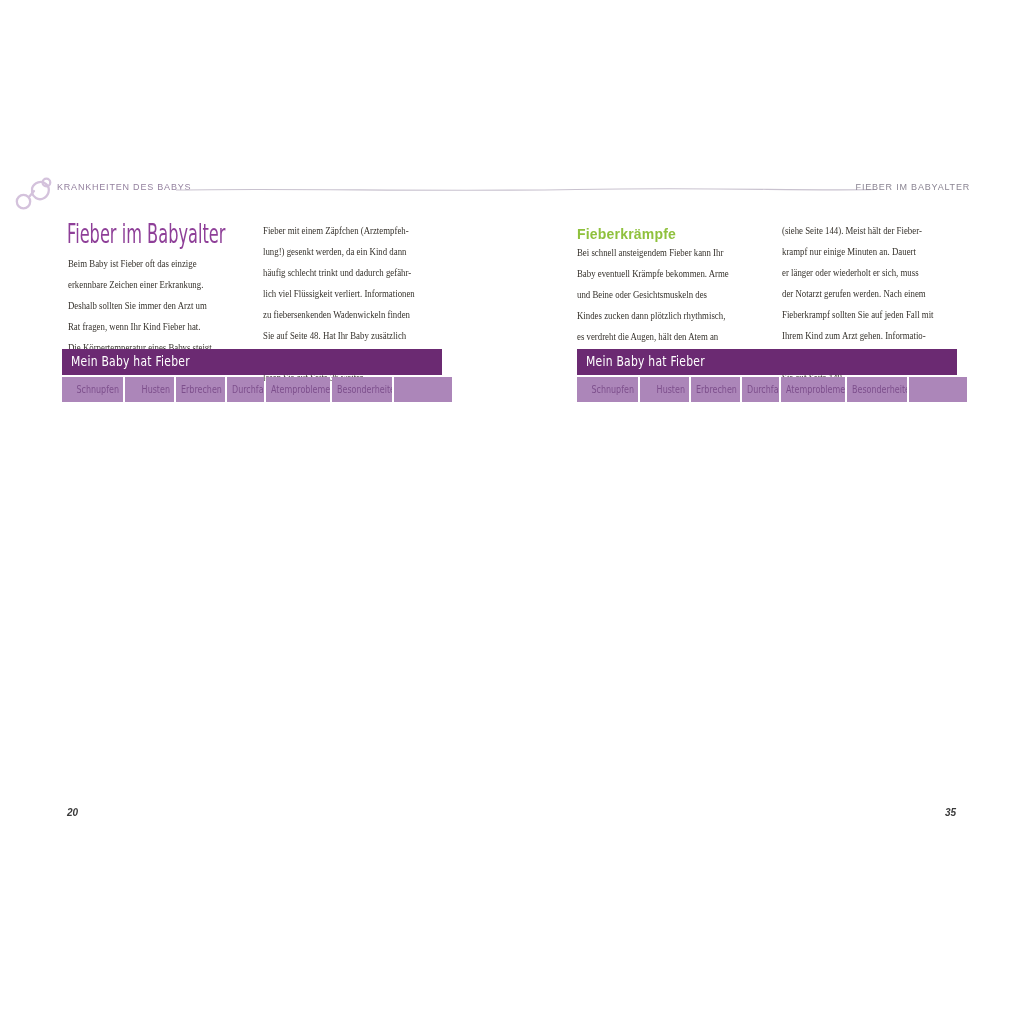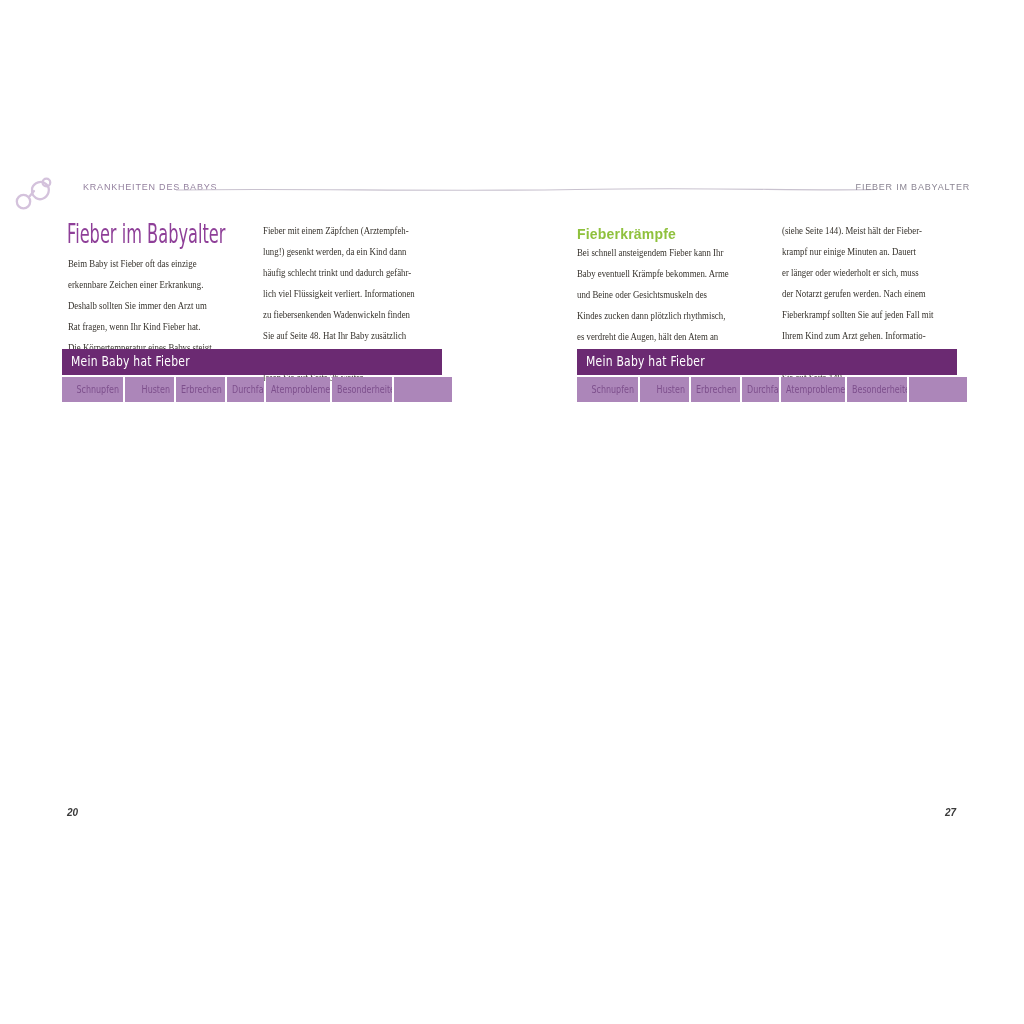--- a/index.html
+++ b/index.html
@@ -5,21 +5,21 @@
   :root{
     --accent:#6b2a72; --thead-bg:#ac86b9; --thead-text:#7d4f8c;
     --row-bg:#edebf0; --link:#a13c98; --green:#8fc13d; --title:#8e3f98;
   }
   *{margin:0;padding:0;box-sizing:border-box;}
   html,body{background:#ffffff;}
   body{width:1024px;height:1024px;font-family:"Liberation Sans",sans-serif;position:relative;overflow:hidden;}
   #stage{position:absolute;inset:0;background:#fff;}
 
   .abs{position:absolute;}
-  .top-label{font-size:9px;letter-spacing:.8px;white-space:nowrap;margin-left:26px;}
+  .top-label{font-size:9px;letter-spacing:.8px;white-space:nowrap;}
   #hdr-left{left:57px;top:182px;color:#94819f;}
   #hdr-right{top:182px;right:54px;color:#8b8593;}
 
   .page-title{left:67px;top:218px;font-family:"DejaVu Sans",sans-serif;font-size:27px;
     color:var(--title);transform:scaleX(.6);transform-origin:0 0;white-space:nowrap;}
 
   .serif{font-family:"Liberation Serif",serif;font-size:11px;line-height:21px;color:#35312b;}
   .cxs{display:block;width:125%;transform:scaleX(.8);transform-origin:0 0;white-space:pre-line;}
   .cx{display:block;width:125%;transform:scaleX(.8);transform-origin:0 0;white-space:pre-line;}
   .hand{font-family:"DejaVu Sans",sans-serif;}
@@ -159,15 +159,15 @@
         <div class="hcell">
           <span class="cx hand">Besonderheiten</span>
         </div>
         <div class="hcell">
           <span class="cx hand"></span>
         </div>
       </div>
     <div class="tbody"></div>
   </div>
 
-  <div id="pn-right" class="abs pagenum">27</div>
+  <div id="pn-right" class="abs pagenum">35</div>
 
 </div>
 
 </body></html>

